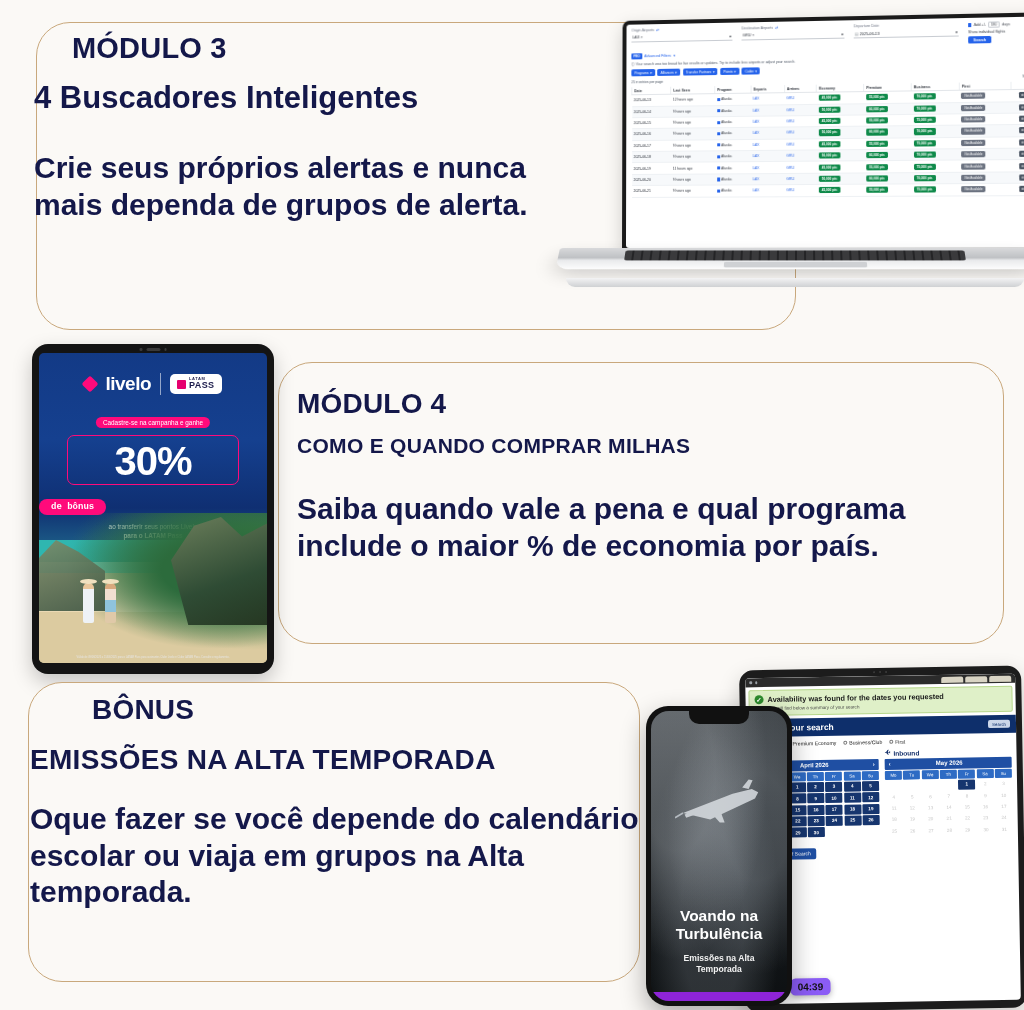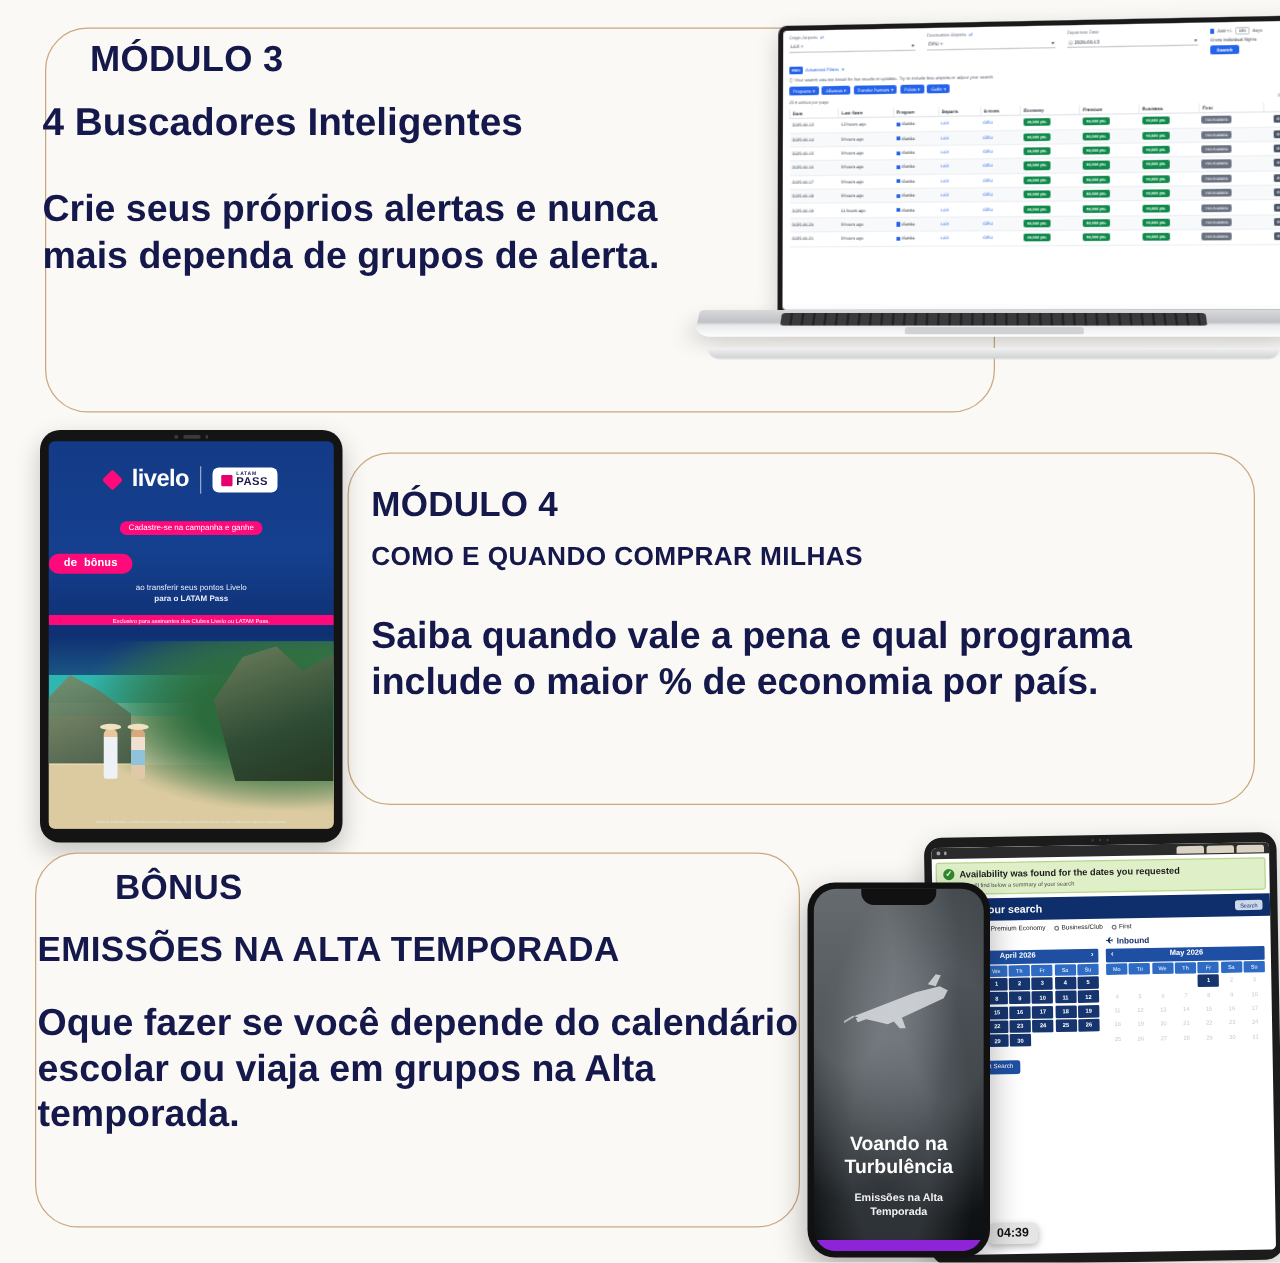--- a/index.html
+++ b/index.html
@@ -201,21 +201,21 @@
   .cal-title { background:#1f4fa3; color:#fff; display:flex; justify-content:space-between;
                align-items:center; font-size:6px; font-weight:700; padding:2.4px 4px; border-radius:1px;}
   .cal-grid { display:grid; grid-template-columns:repeat(7,1fr); gap:1.2px; margin-top:1.2px;}
   .dow { background:#2e6bc4; color:#fff; font-size:4.4px; text-align:center; padding:1.8px 0; border-radius:1px;}
   .day { background:#16356e; color:#fff; font-size:4.6px; text-align:center; padding:2.6px 0; border-radius:1px; font-weight:700;}
   .day.dim { background:transparent; color:#c9c9c9; font-weight:400;}
   .day.empty { background:transparent; }
   .cal-btm { margin:4px 5px 0 5px; }
   .cal-btn { background:#1f4fa3; color:#fff; font-size:5px; padding:2.4px 6px; border-radius:2px; display:inline-block;}
   .time-badge {
-    position:absolute; left:46px; bottom:16px; background:#e5e5e5; color:#111; font-size:10px;
+    position:absolute; left:46px; bottom:16px; background:#8b5cf6; color:#111; font-size:10px;
     font-weight:700; border-radius:5px; padding:3px 7px; box-shadow:0 2px 6px rgba(0,0,0,.3); z-index:8;
   }
 
   .phone {
     position:absolute; left:646px; top:706px; width:146px; height:300px;
     background:#111; border-radius:22px; padding:5px; z-index:6;
     box-shadow: 0 10px 26px rgba(0,0,0,.32);
   }
   .ph-inner { width:100%; height:100%; border-radius:18px; overflow:hidden; position:relative;
     background: linear-gradient(180deg,#3b4044 0%,#23282c 35%,#14181b 70%,#0d1012 100%); }
@@ -540,20 +540,23 @@
           <span class="lv-latam-mark"></span>
           <span class="lv-latam-txt">
             <span style="font-size:4px;display:block;letter-spacing:.6px;">LATAM</span>
             <b>PASS</b>
           </span>
         </span>
       </div>
 
       <div class="lv-cta">Cadastre-se na campanha e ganhe</div>
 
+      <div class="lv-box">
+        <div class="lv-30">30%</div>
+      </div>
       <div style="text-align:left;font-family:Liberation Mono, monospace;">
         <span class="lv-bonus">de bônus</span>
       </div>
 
       <div class="lv-sub">
         <span>ao transferir seus pontos Livelo</span><br>
         <b>para o LATAM Pass</b>
       </div>
 
       <div class="lv-excl">Exclusivo para assinantes dos Clubes Livelo ou LATAM Pass.</div>

